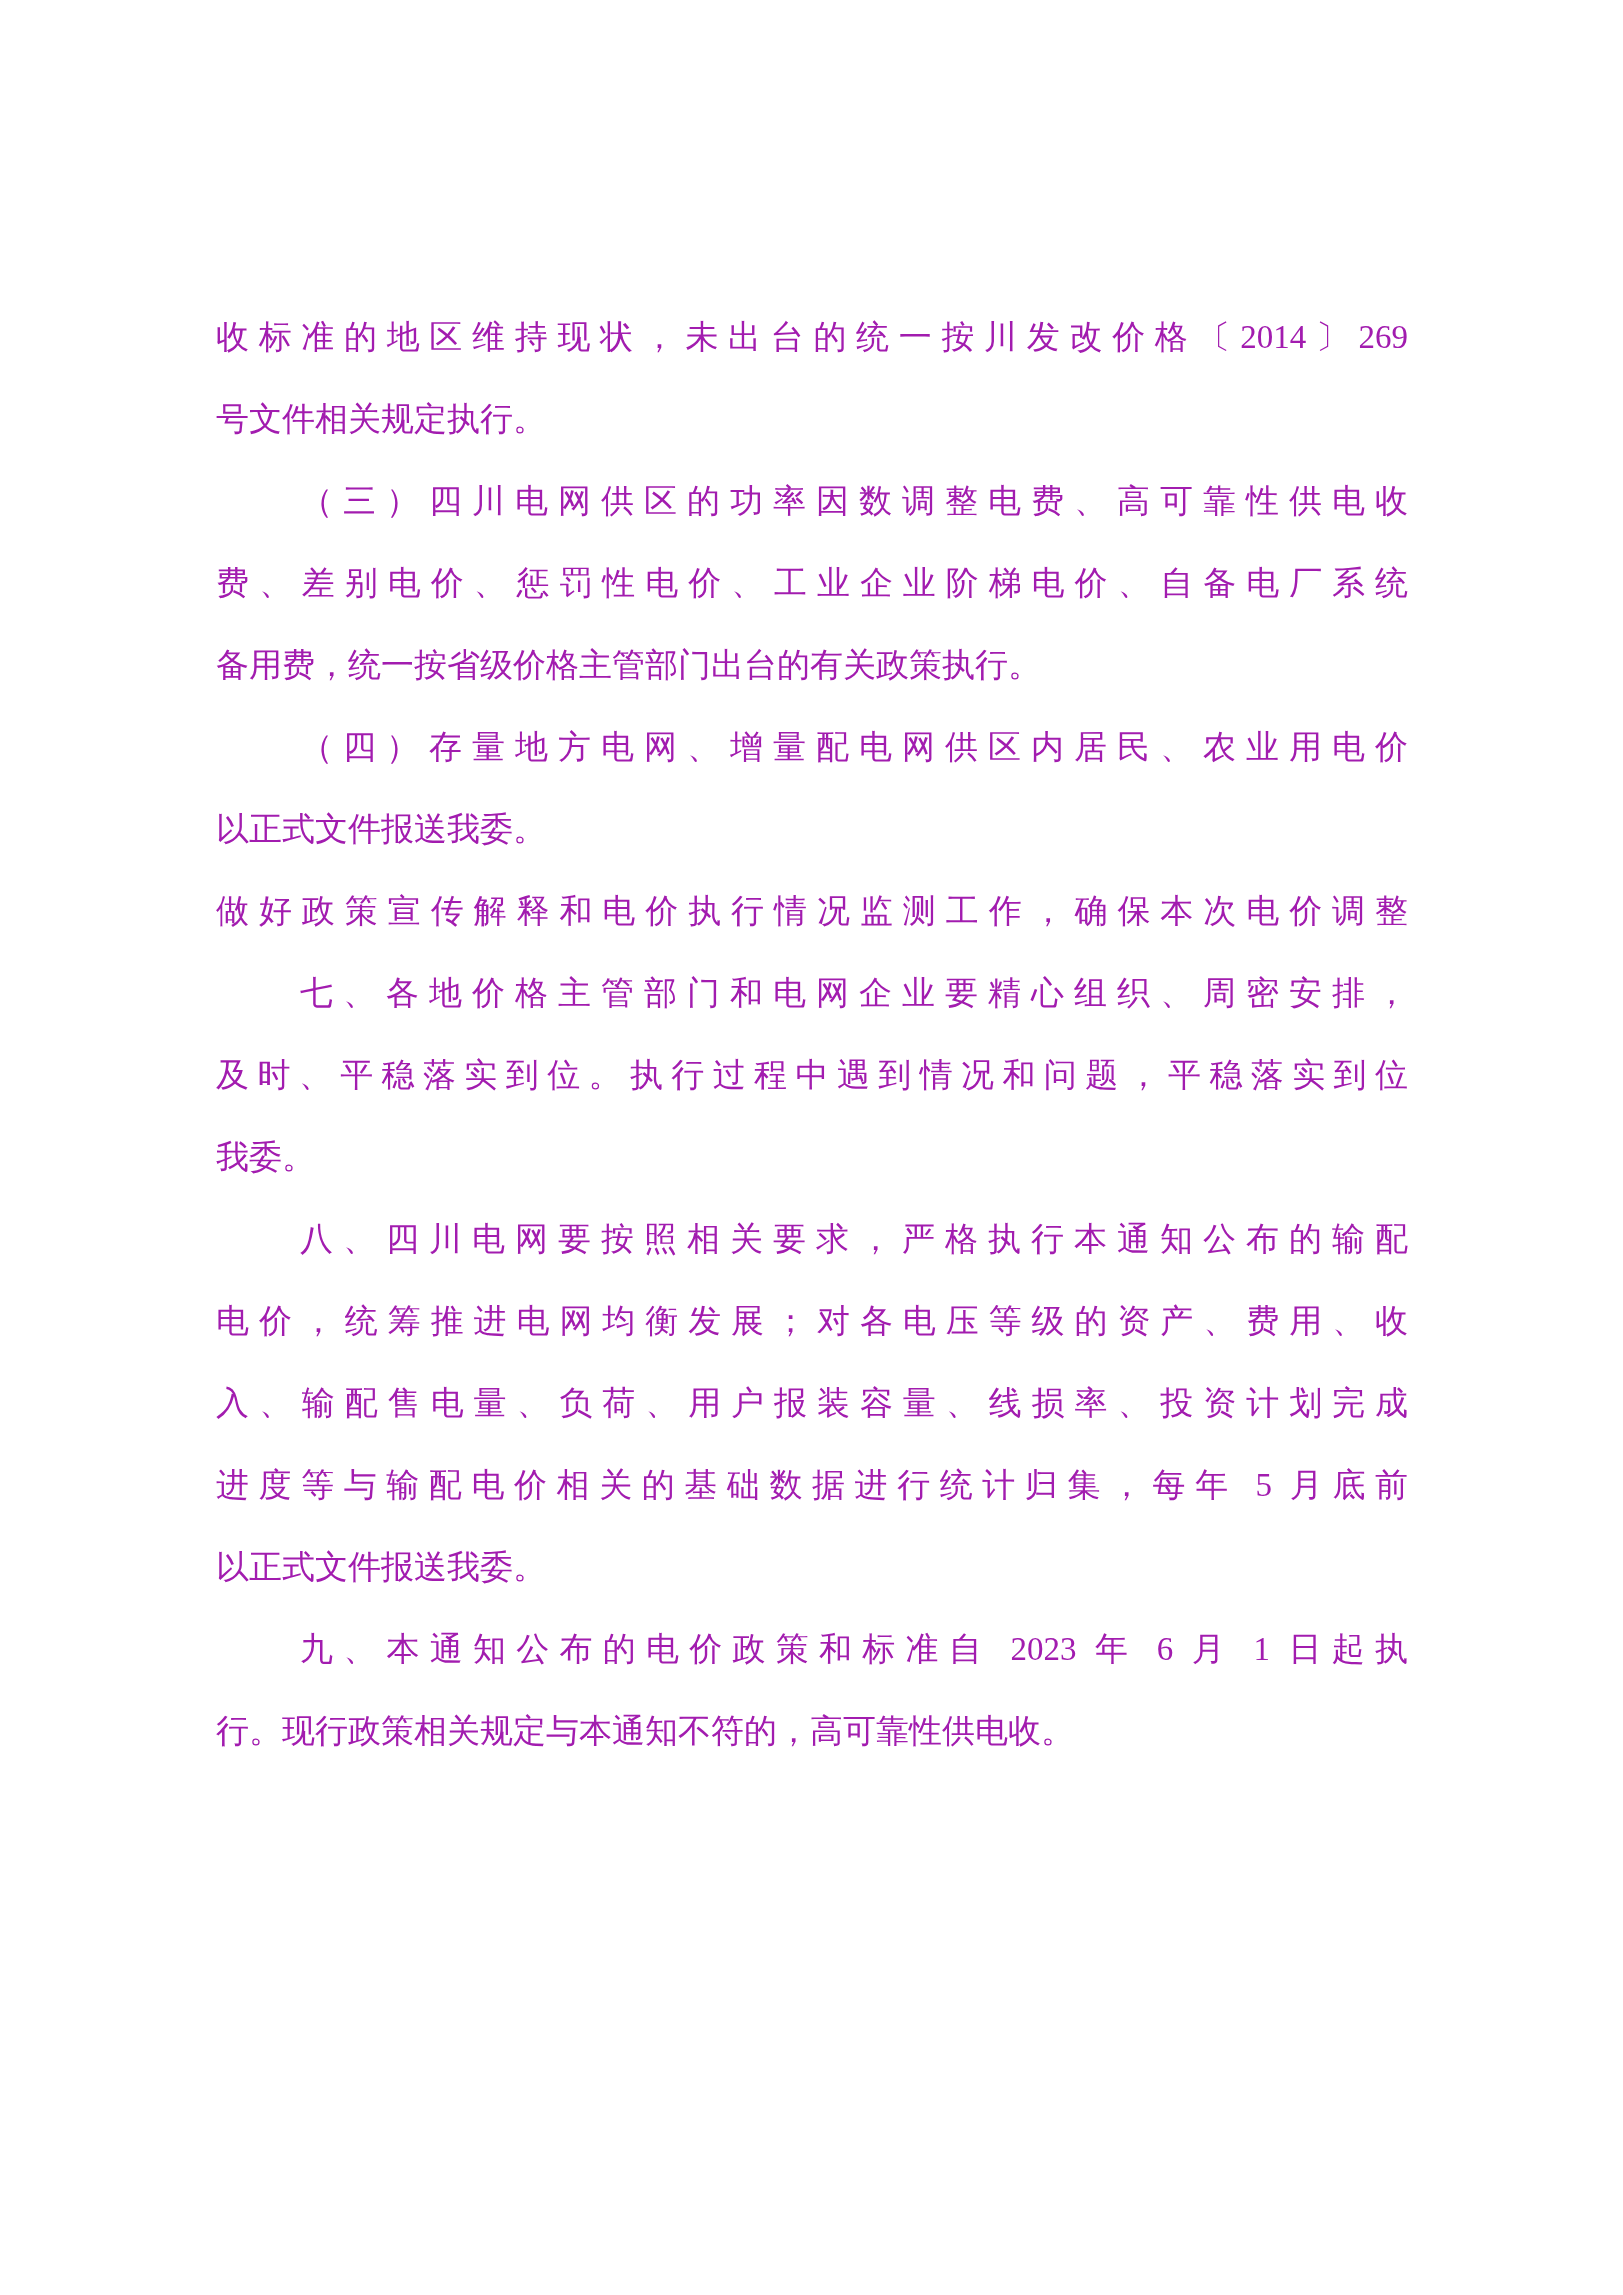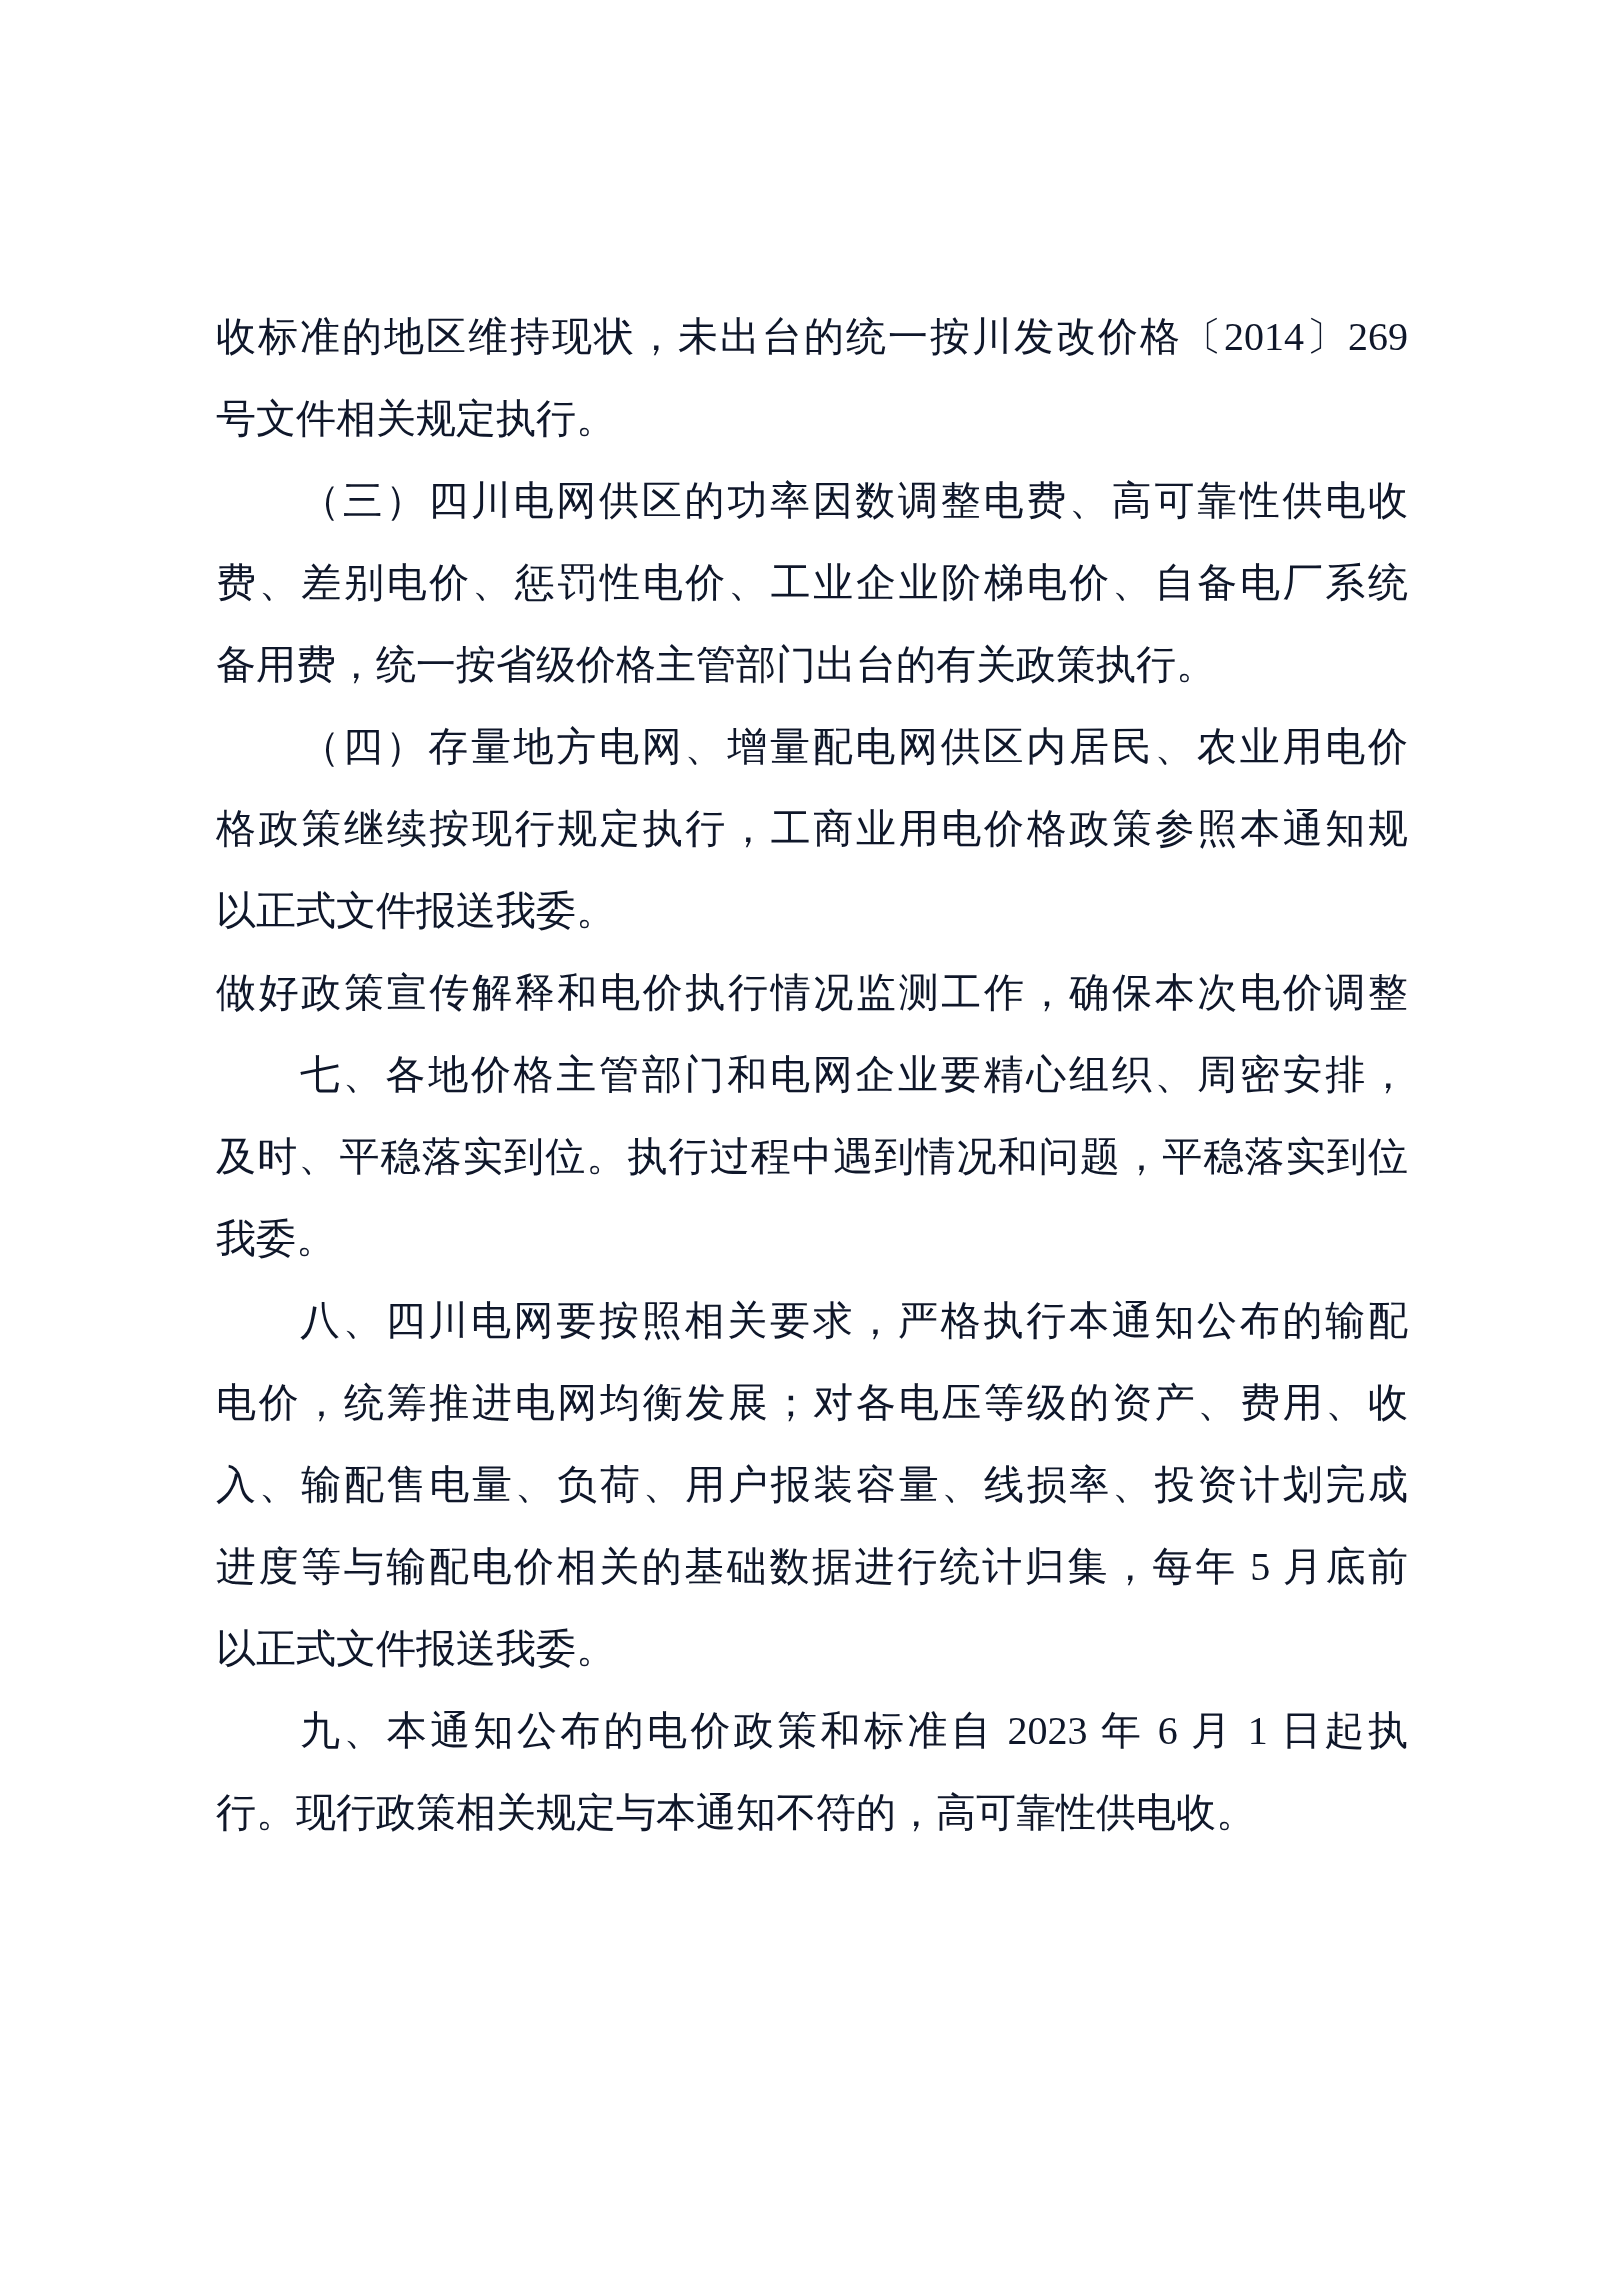--- a/index.html
+++ b/index.html
@@ -13,22 +13,22 @@
     height: 2295px;
     background: #ffffff;
     overflow: hidden;
     font-family: "Liberation Serif", "DejaVu Serif", serif;
   }
   .text-body {
     position: absolute;
     left: 216px;
     top: 296px;
     width: 1192px;
-    color: #0f172a;
-    font-size: 40px;
+    color: #a21caf;
+    font-size: 33px;
     line-height: 82px;
     font-weight: 400;
   }
   .doc-line {
     width: 100%;
     white-space: nowrap;
   }
   .doc-line.justify {
     white-space: normal;
     text-align: justify;
@@ -43,21 +43,20 @@
 <body>
 
 <div class="page">
   <div class="text-body">
       <div class="doc-line justify">收标准的地区维持现状，未出台的统一按川发改价格〔2014〕269</div>
       <div class="doc-line">号文件相关规定执行。</div>
       <div class="doc-line justify indent">（三）四川电网供区的功率因数调整电费、高可靠性供电收</div>
       <div class="doc-line justify">费、差别电价、惩罚性电价、工业企业阶梯电价、自备电厂系统</div>
       <div class="doc-line">备用费，统一按省级价格主管部门出台的有关政策执行。</div>
       <div class="doc-line justify indent">（四）存量地方电网、增量配电网供区内居民、农业用电价</div>
-      <div class="doc-line justify">格政策继续按现行规定执行，工商业用电价格政策参照本通知规</div>
       <div class="doc-line">以正式文件报送我委。</div>
       <div class="doc-line justify">做好政策宣传解释和电价执行情况监测工作，确保本次电价调整</div>
       <div class="doc-line justify indent">七、各地价格主管部门和电网企业要精心组织、周密安排，</div>
       <div class="doc-line justify">及时、平稳落实到位。执行过程中遇到情况和问题，平稳落实到位</div>
       <div class="doc-line">我委。</div>
       <div class="doc-line justify indent">八、四川电网要按照相关要求，严格执行本通知公布的输配</div>
       <div class="doc-line justify">电价，统筹推进电网均衡发展；对各电压等级的资产、费用、收</div>
       <div class="doc-line justify">入、输配售电量、负荷、用户报装容量、线损率、投资计划完成</div>
       <div class="doc-line justify">进度等与输配电价相关的基础数据进行统计归集，每年 5 月底前</div>
       <div class="doc-line">以正式文件报送我委。</div>

